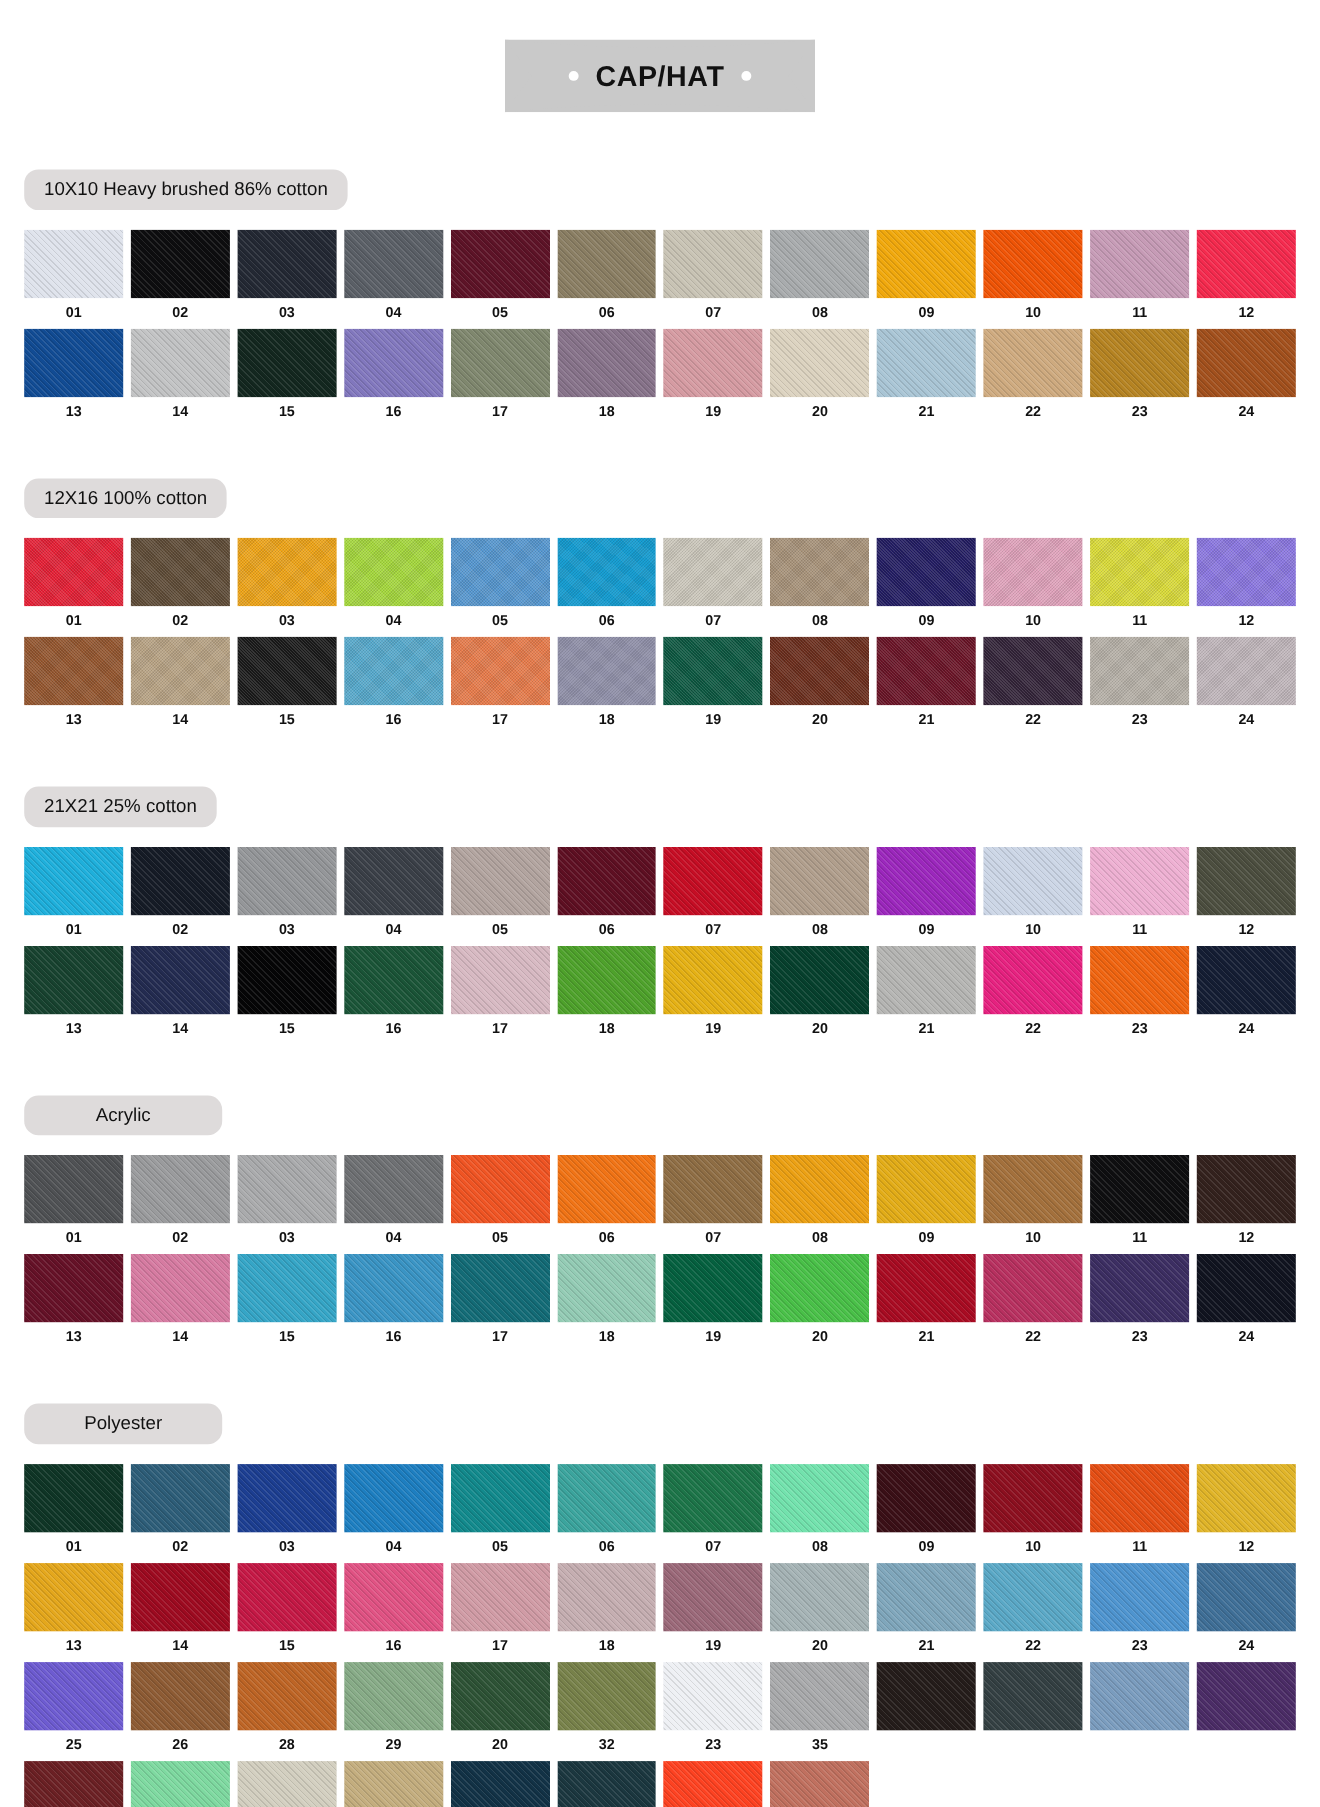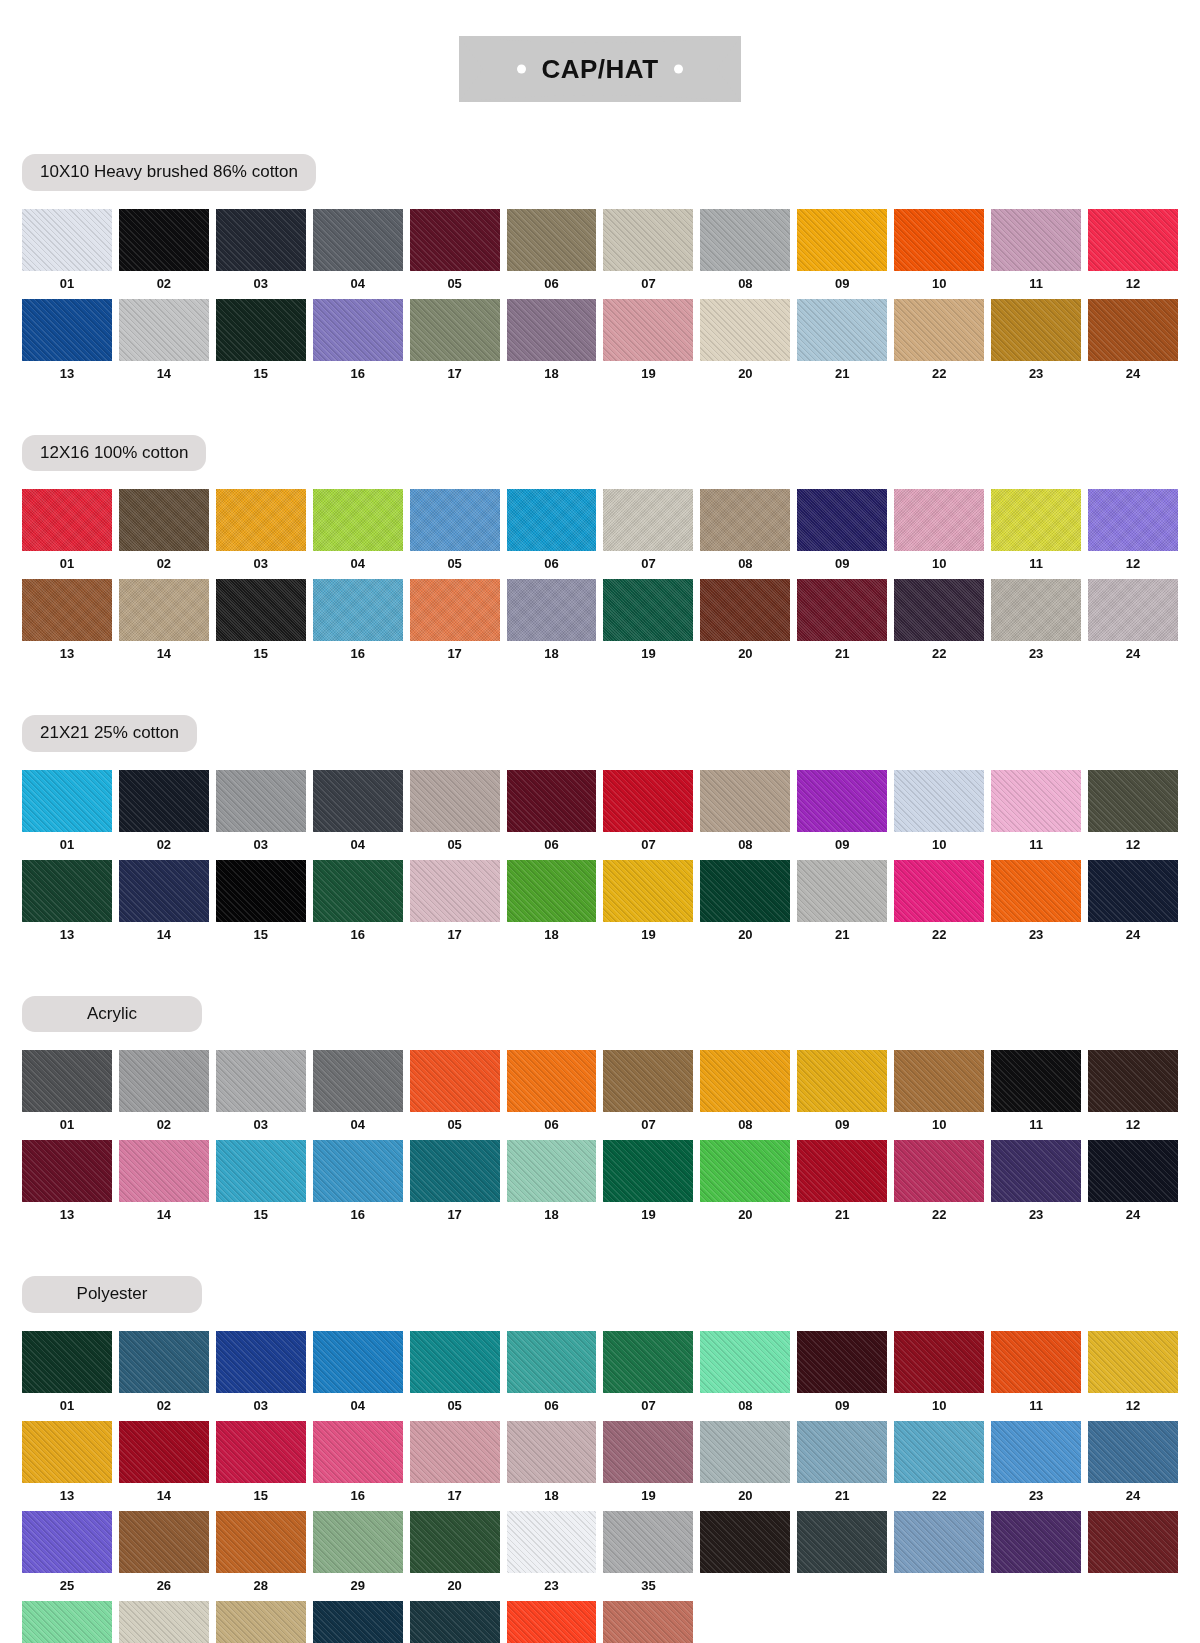--- a/index.html
+++ b/index.html
@@ -905,20 +905,26 @@
             </div>
             <div class="swatch-label">29</div>
           </div>
           <div class="cell">
             <div class="swatch" style="background: rgb(45, 82, 53);">
               <div class="tex twill"></div>
             </div>
             <div class="swatch-label">20</div>
           </div>
           <div class="cell">
+            <div class="swatch" style="background: rgb(119, 129, 74);">
+              <div class="tex twill"></div>
+            </div>
+            <div class="swatch-label">32</div>
+          </div>
+          <div class="cell">
             <div class="swatch" style="background: rgb(238, 240, 244);">
               <div class="tex twill"></div>
             </div>
             <div class="swatch-label">23</div>
           </div>
           <div class="cell">
             <div class="swatch" style="background: rgb(169, 170, 172);">
               <div class="tex twill"></div>
             </div>
             <div class="swatch-label">35</div>

